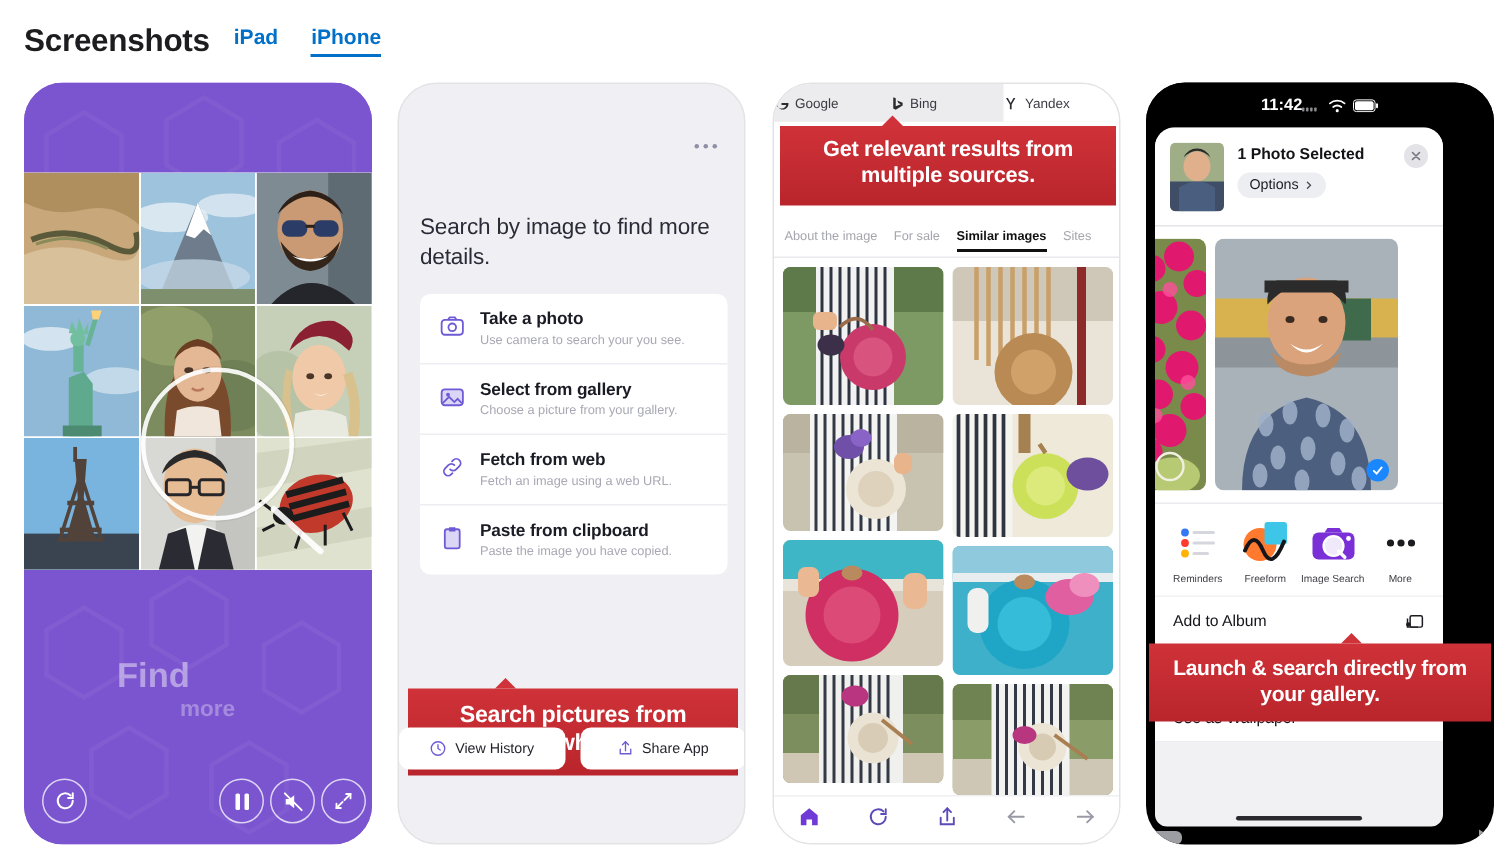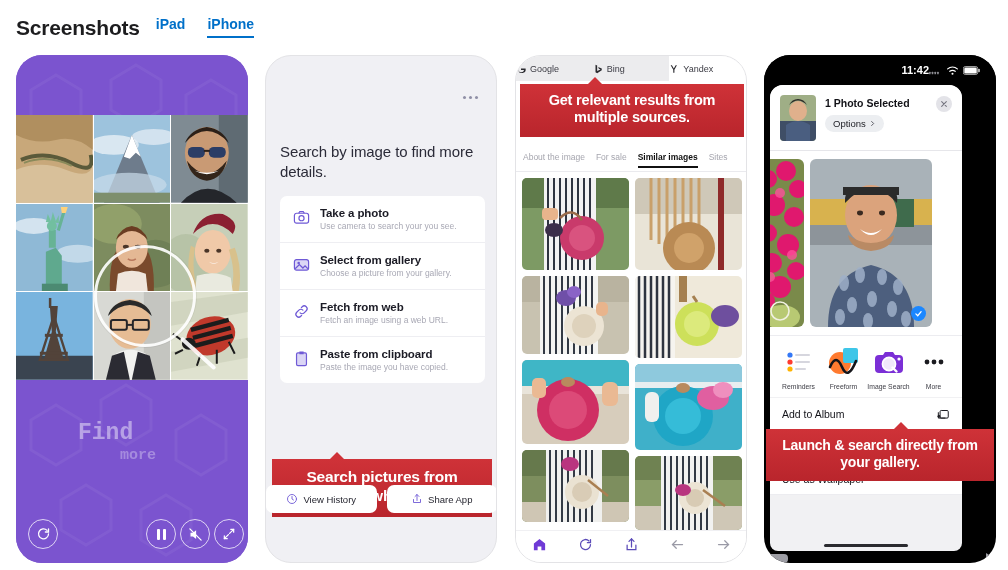--- a/index.html
+++ b/index.html
@@ -53,21 +53,21 @@
   .lens {
     position: absolute; left: 78px; top: 190px; width: 102px; height: 102px;
     border-radius: 50%; border: 3px solid rgba(255,255,255,.9);
     box-shadow: 0 0 0 1px rgba(0,0,0,.05);
   }
   .lens-handle {
     position: absolute; left: 165px; top: 281px; width: 46px; height: 4px;
     background: rgba(255,255,255,.9); transform: rotate(42deg); transform-origin: left center;
     border-radius: 2px;
   }
-  .find-wrap { position: absolute; left: 62px; top: 367px; font-family: Liberation Mono, monospace; }
+  .find-wrap { position: absolute; left: 62px; top: 384px; }
   .find-1 { font-size: 23px; font-weight: bold; color: rgba(255,255,255,.45); line-height: 1; }
   .find-2 { font-size: 15px; font-weight: bold; color: rgba(255,255,255,.32); margin-left: 42px; margin-top: 2px; }
   .vid-controls { position: absolute; left: 0; bottom: 12px; width: 100%; height: 34px; }
   .vc-btn {
     position: absolute; width: 30px; height: 30px; border-radius: 50%;
     border: 1.5px solid rgba(255,255,255,.75);
     display: flex; align-items: center; justify-content: center; cursor: pointer;
   }
   .vc-replay { left: 12px; top: 2px; }
   .vc-pause  { right: 72px; top: 2px; }
@@ -140,21 +140,21 @@
     display: flex; align-items: center; justify-content: space-around;
     background: #fff; border-top: 1px solid #f0f0f3;
   }
   .s3-bar .bi { cursor: pointer; }
 
   
   #shot4 { left: 764px; }
   #shot4 .phone { background: #000; border: none; }
   .statusbar {
     position: absolute; left: 0; top: 0; width: 100%; height: 30px;
-    display: flex; align-items: center; justify-content: flex-end;
+    display: flex; align-items: center; justify-content: center;
     padding: 0 16px; color: #fff; background: #000;
   }
   .sb-time { font-size: 11px; font-weight: bold; }
   .sb-right { display: flex; align-items: center; gap: 4px; }
   .sheet {
     position: absolute; left: 6px; top: 30px; width: 192px; bottom: 12px;
     background: #f1f1f3; border-radius: 13px 13px 8px 8px; overflow: hidden;
   }
   .sheet-head {
     display: flex; align-items: flex-start; gap: 9px; padding: 10px 10px 9px 10px; background: #fff;

